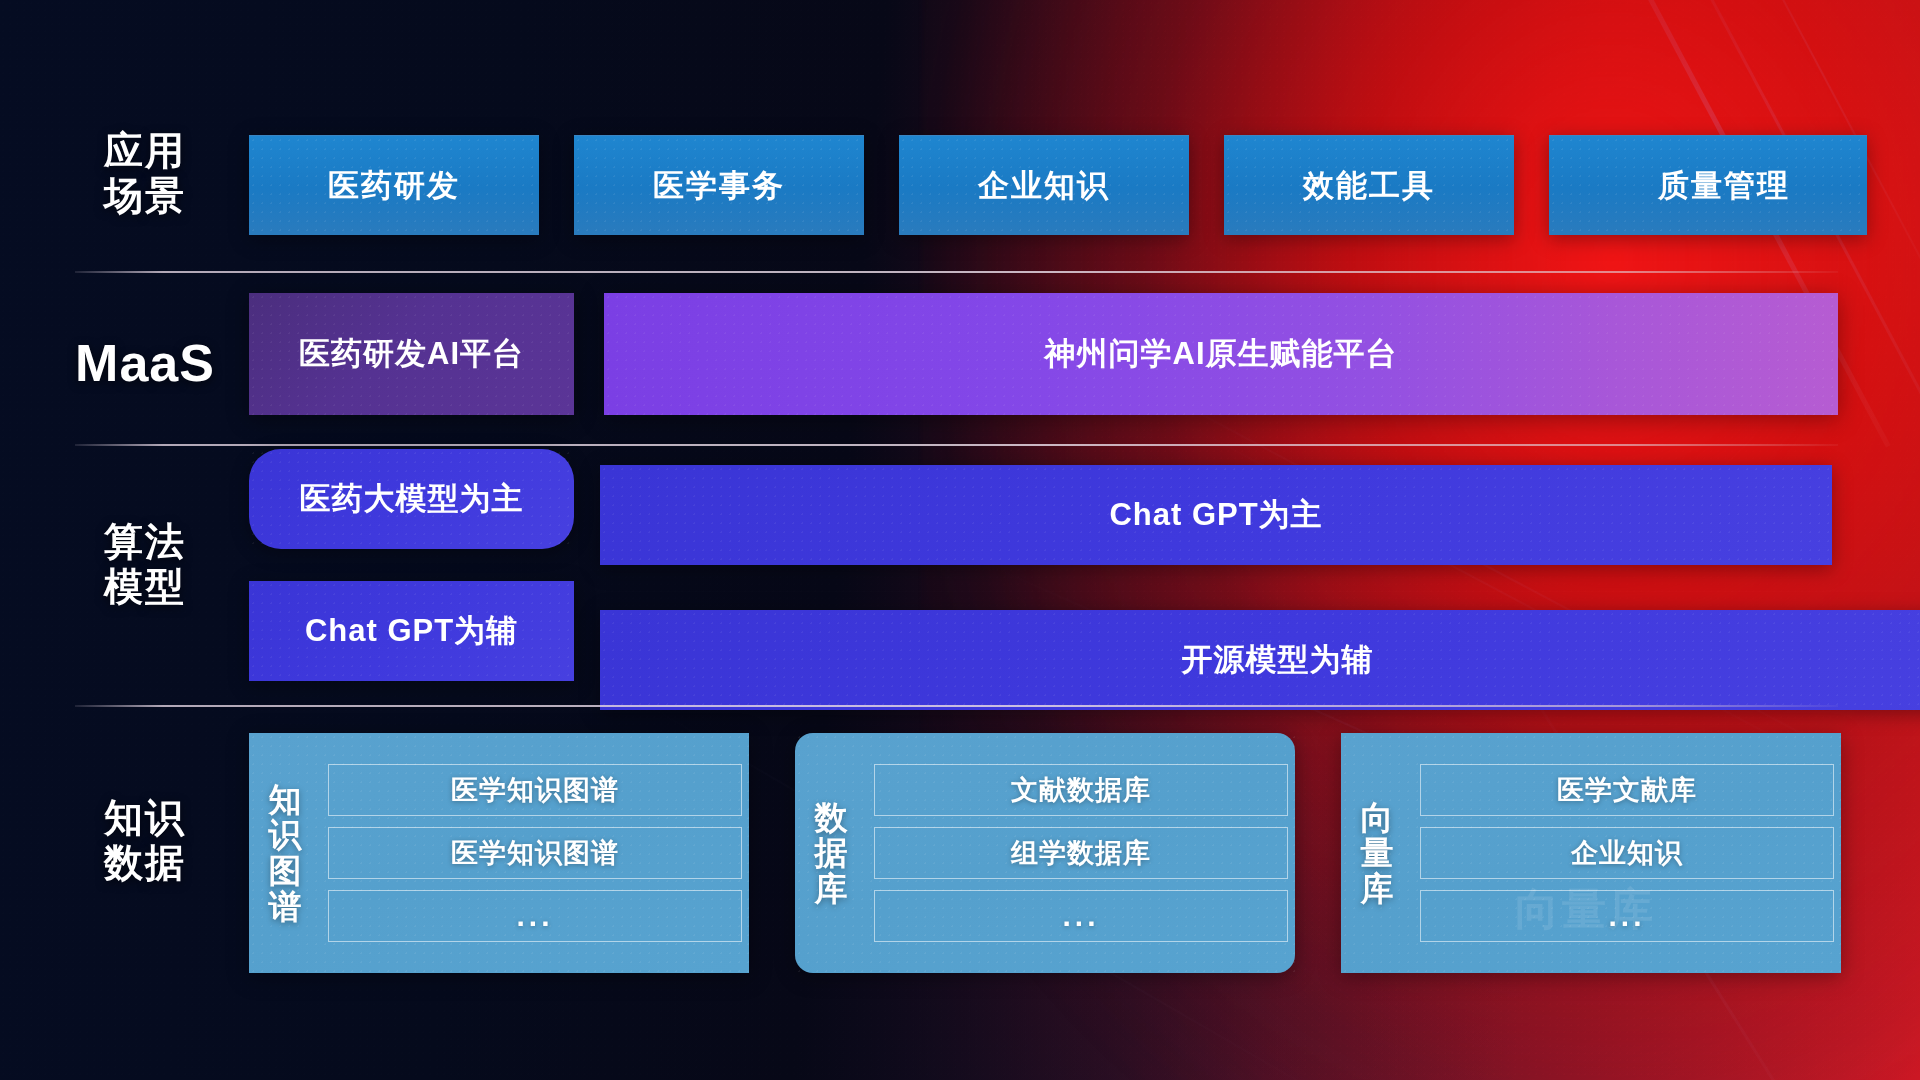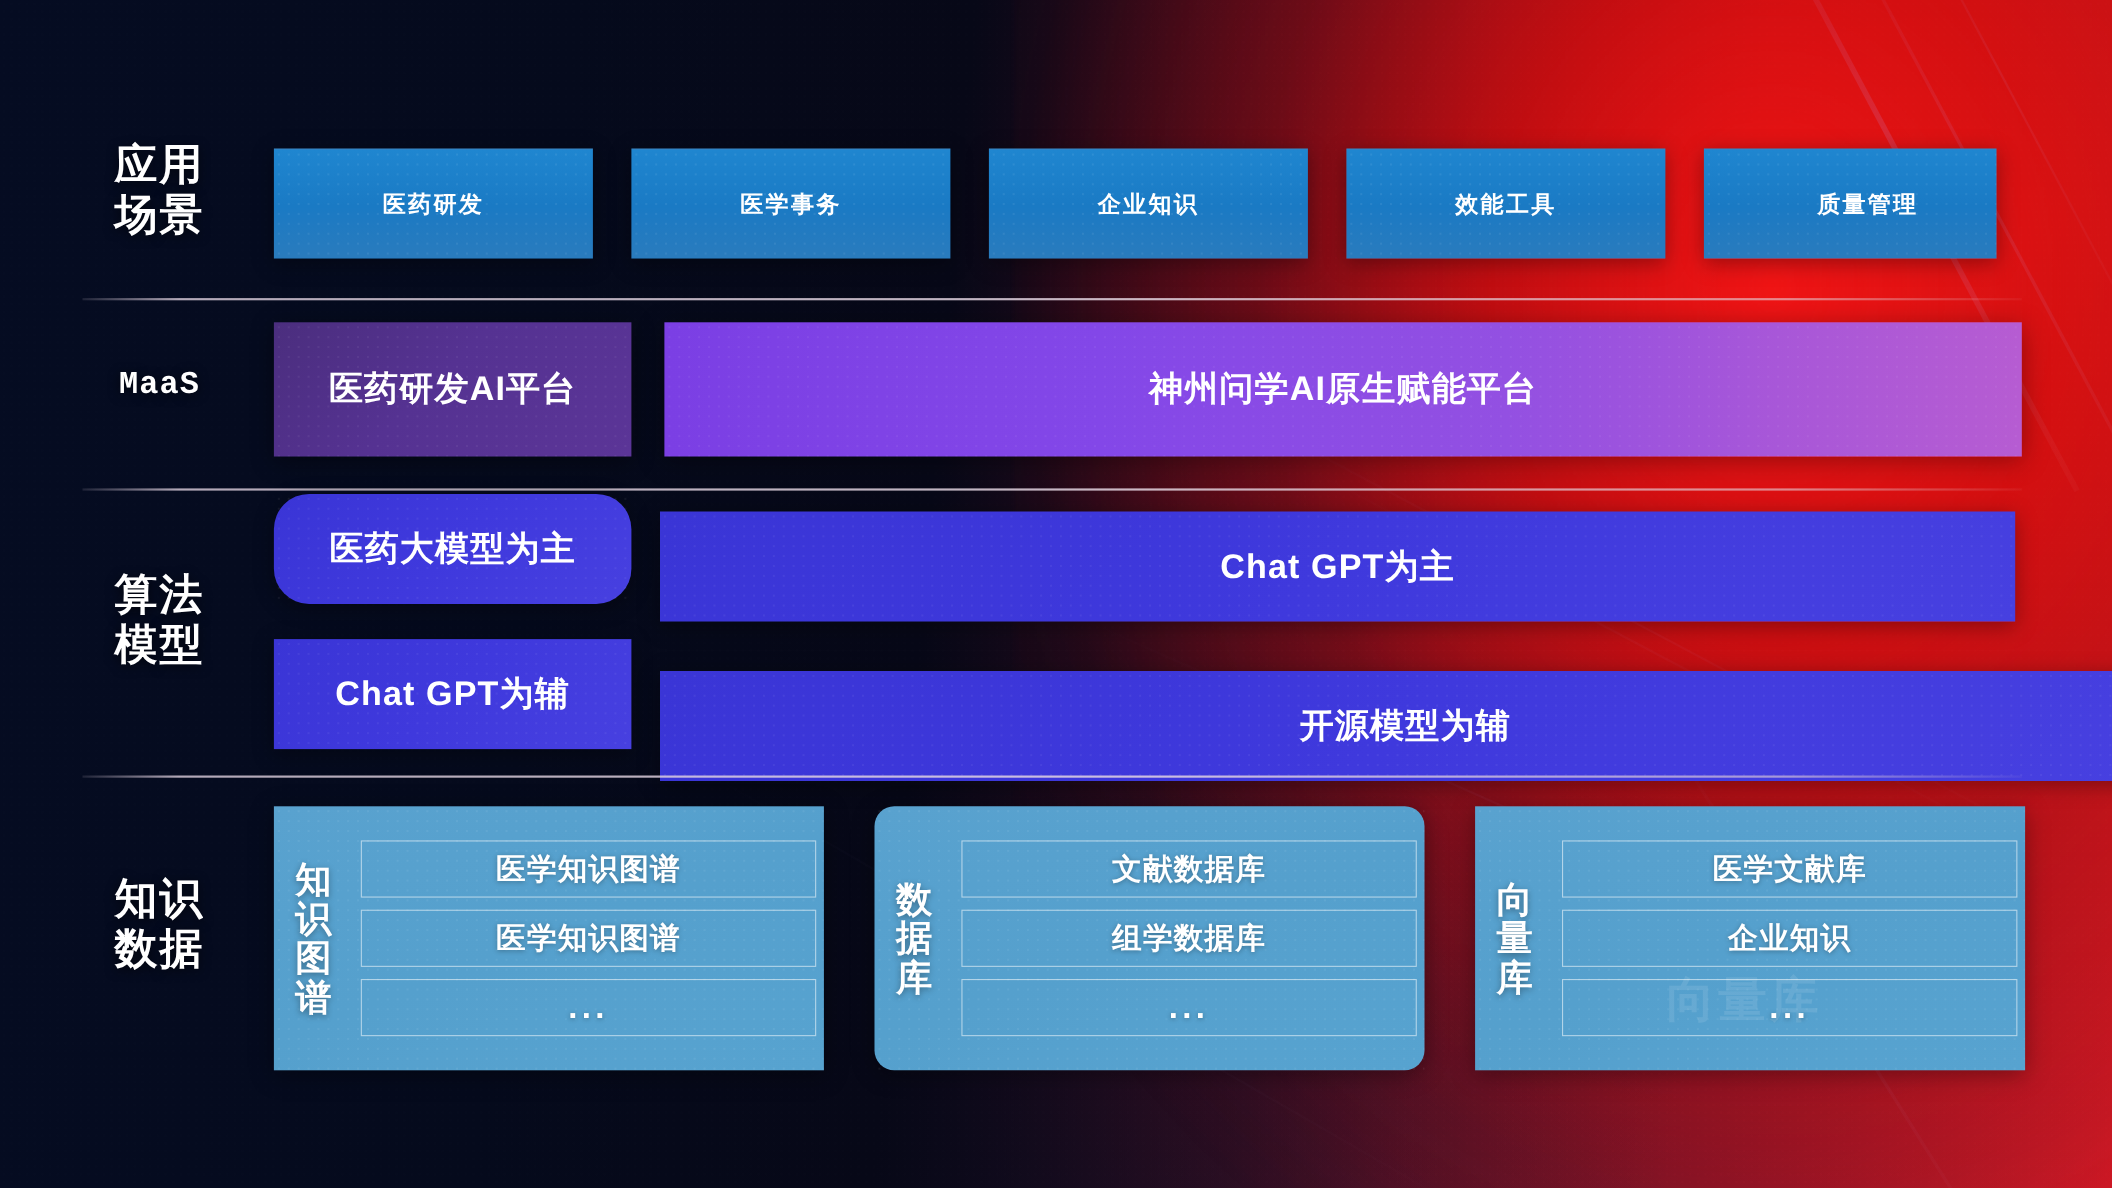--- a/index.html
+++ b/index.html
@@ -60,34 +60,34 @@
     position:absolute;
     color:#ffffff;
     font-weight:bold;
     text-align:center;
     line-height:1.16;
     letter-spacing:2px;
     text-shadow:0 2px 10px rgba(0,0,0,.65);
     white-space:pre-line;
   }
   .rowlabel.cn{ font-size:39px; }
-  .rowlabel.en{ font-size:29px; letter-spacing:1px;font-family:Liberation Mono, monospace; }
+  .rowlabel.en{ font-size:52px; letter-spacing:1px; }
 
   .divider{
     position:absolute;
     height:2px;
     background:linear-gradient(90deg, rgba(214,200,214,0.12) 0%, rgba(222,208,222,0.80) 5%, rgba(228,214,226,0.85) 55%, rgba(226,206,214,0.62) 88%, rgba(226,200,206,0.05) 100%);
   }
 
   
   .appbox{
     position:absolute;
     background:linear-gradient(180deg, #1f86d0 0%, #1a7ac4 52%, #2a7bbd 100%);
     display:flex; align-items:center; justify-content:center;
-    color:#fff; font-size:21px; font-weight:bold; letter-spacing:2px;
+    color:#fff; font-size:31px; font-weight:bold; letter-spacing:2px;
     box-shadow:0 4px 18px rgba(0,0,0,.35);
     border-top:1px solid rgba(255,255,255,.08);
   }
   .appbox .dots{
     position:absolute; inset:0;
     background-image:radial-gradient(rgba(255,255,255,0.14) 1px, transparent 1px);
     background-size:9px 9px; opacity:.5; pointer-events:none;
   }
 
   
@@ -192,21 +192,21 @@
     <span>医学事务</span>
   </div>
   <div class="appbox" style="left:899px; top:135px; width:290px; height:100px;">
     <div class="dots"></div>
     <span>企业知识</span>
   </div>
   <div class="appbox" style="left:1224px; top:135px; width:290px; height:100px;">
     <div class="dots"></div>
     <span>效能工具</span>
   </div>
-  <div class="appbox" style="left:1549px; top:135px; width:266px; height:100px;padding-left:32px;">
+  <div class="appbox" style="left:1549px; top:135px; width:318px; height:100px;padding-left:32px;">
     <div class="dots"></div>
     <span>质量管理</span>
   </div>
 
   <div class="divider" style="left:75px; top:271px; width:1763px;"></div>
 
   <div class="rowlabel en" style="left:75px; top:333px; width:140px;">MaaS</div>
 
   <div class="maas-dark" style="left:249px; top:293px; width:325px; height:122px;">
     <div class="dots"></div>

